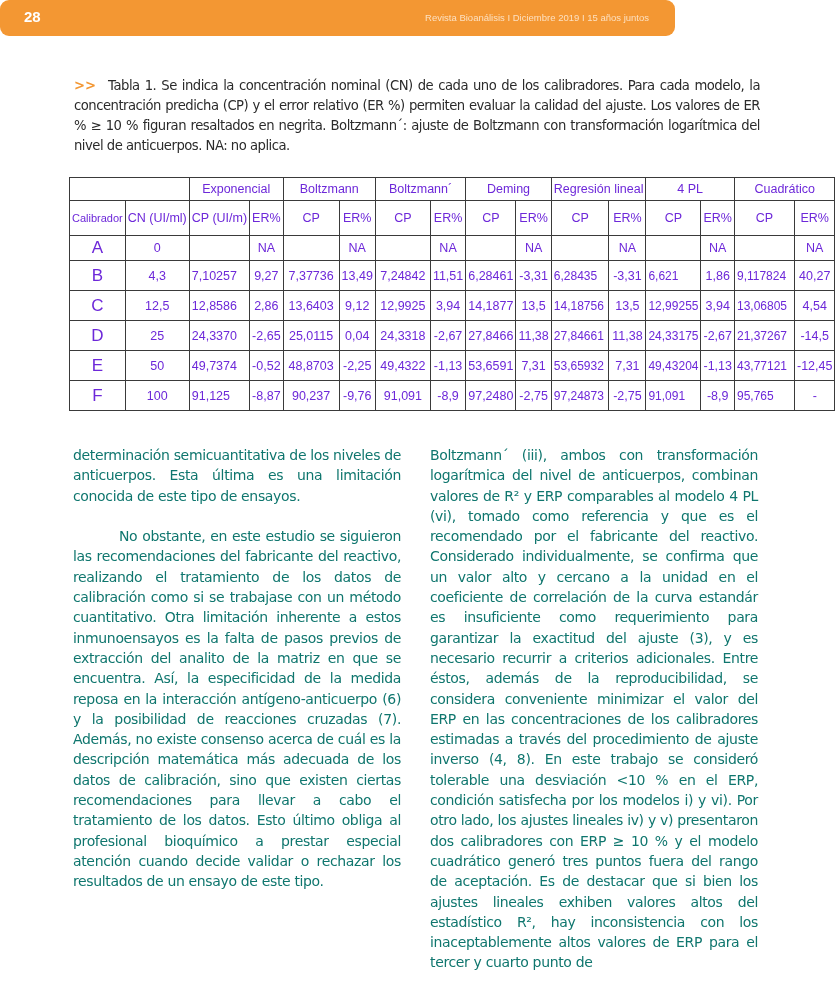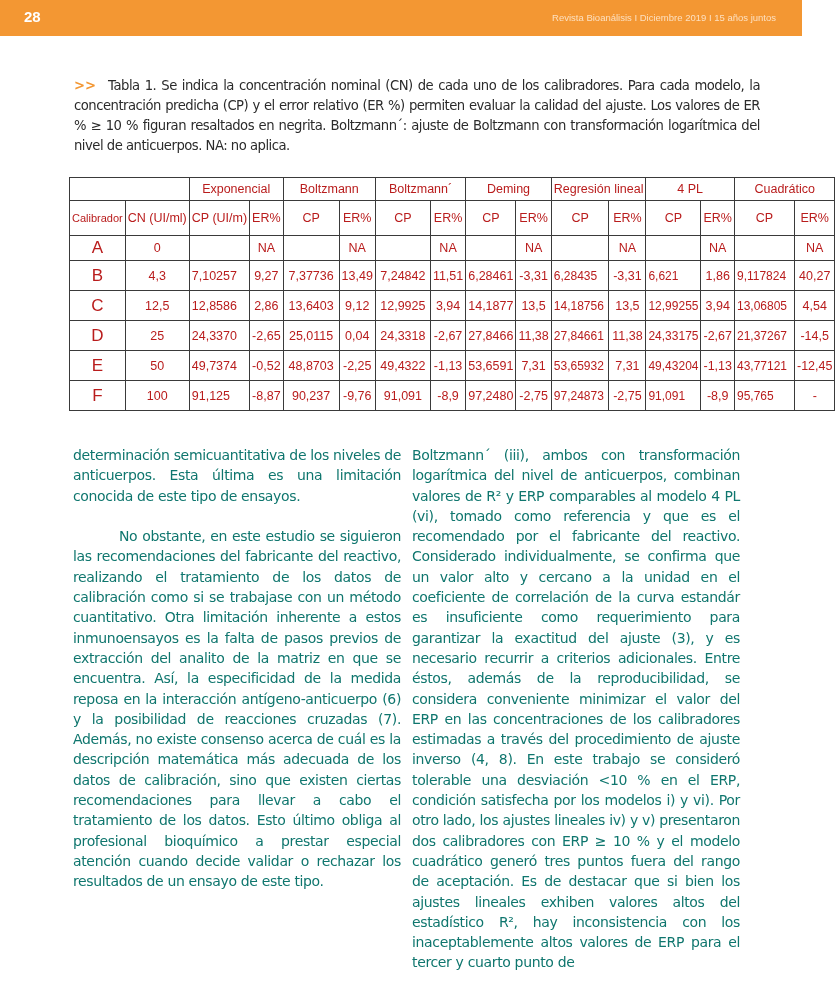--- a/index.html
+++ b/index.html
@@ -1,42 +1,43 @@
 <!DOCTYPE html>
 <html><head>
 <meta charset="utf-8">
 <style>
   html, body { margin: 0; padding: 0; }
   body {
     width: 837px; height: 1004px; background: #ffffff; position: relative; overflow: hidden;
     font-family: "DejaVu Sans", sans-serif; color: #2a2a2a;
   }
   .header {
-    position: absolute; left: 0; top: 0; width: 802px; height: 36px;
+    position: absolute; left: 0; top: 0; width: 675px; height: 36px;
     background: #f39733;
+    border-radius: 9px;
   }
   .page-num {
     position: absolute; left: 24px; top: 8px; color: #ffffff;
     font-family: "Liberation Sans", sans-serif; font-weight: bold; font-size: 15px;
   }
   .running-head {
     position: absolute; right: 26px; top: 12px; color: #fde0c0;
     font-family: Liberation Sans, sans-serif; font-size: 9.5px;
   }
   .caption {
     position: absolute; left: 74px; top: 76px; width: 686px;
     font-family: "DejaVu Sans", sans-serif; font-size: 13.2px; line-height: 20px;
     text-align: justify; color: #2b2b2b; letter-spacing: -0.5px;
   }
   .caption .arrows { color: #f39733; font-weight: bold; margin-right: 12px; letter-spacing: 0; }
   .caption .label { font-weight: normal; }
 
   .tbl {
     position: absolute; left: 69px; top: 177px; border-collapse: collapse;
-    font-family: "Liberation Sans", sans-serif; color: #b91c1c;
+    font-family: "Liberation Sans", sans-serif; color: #6d28d9;
   }
   .tbl td {
     border: 1.5px solid #3a3a3a; text-align: center; padding: 0 2px;
     font-size: 12.5px; white-space: nowrap;
   }
   .tbl tr.h1 td { height: 22px; font-size: 12.5px; }
   .tbl tr.h2 td { height: 34px; }
   .tbl tr.r td { height: 29px; }
   .tbl tr.rA td { height: 24px; }
   .tbl td.cal { font-size: 17px; }
@@ -44,21 +45,21 @@
   .tbl td.left { text-align: left; }
   .tbl td.calhdr { font-size: 11px; }
   .tbl td.tl { line-height: 13px; text-align: left; }
 
   .col {
     position: absolute; top: 445px; width: 328px;
     font-family: "DejaVu Sans", sans-serif; font-size: 14px; line-height: 20.3px;
     text-align: justify; color: #0f766e; letter-spacing: -0.35px;
   }
   .col-left { left: 73px; }
-  .col-right { left: 412px; }
+  .col-right { left: 430px; }
   .col p { margin: 0 0 20.3px 0; }
   .col p.indent { text-indent: 46px; }
   .col p.cont { text-indent: 0; }
 </style>
 </head>
 <body>
 
 <div class="header">
   <span class="page-num">28</span>
   <span class="running-head">Revista Bioanálisis I Diciembre 2019 I 15 años juntos</span>

